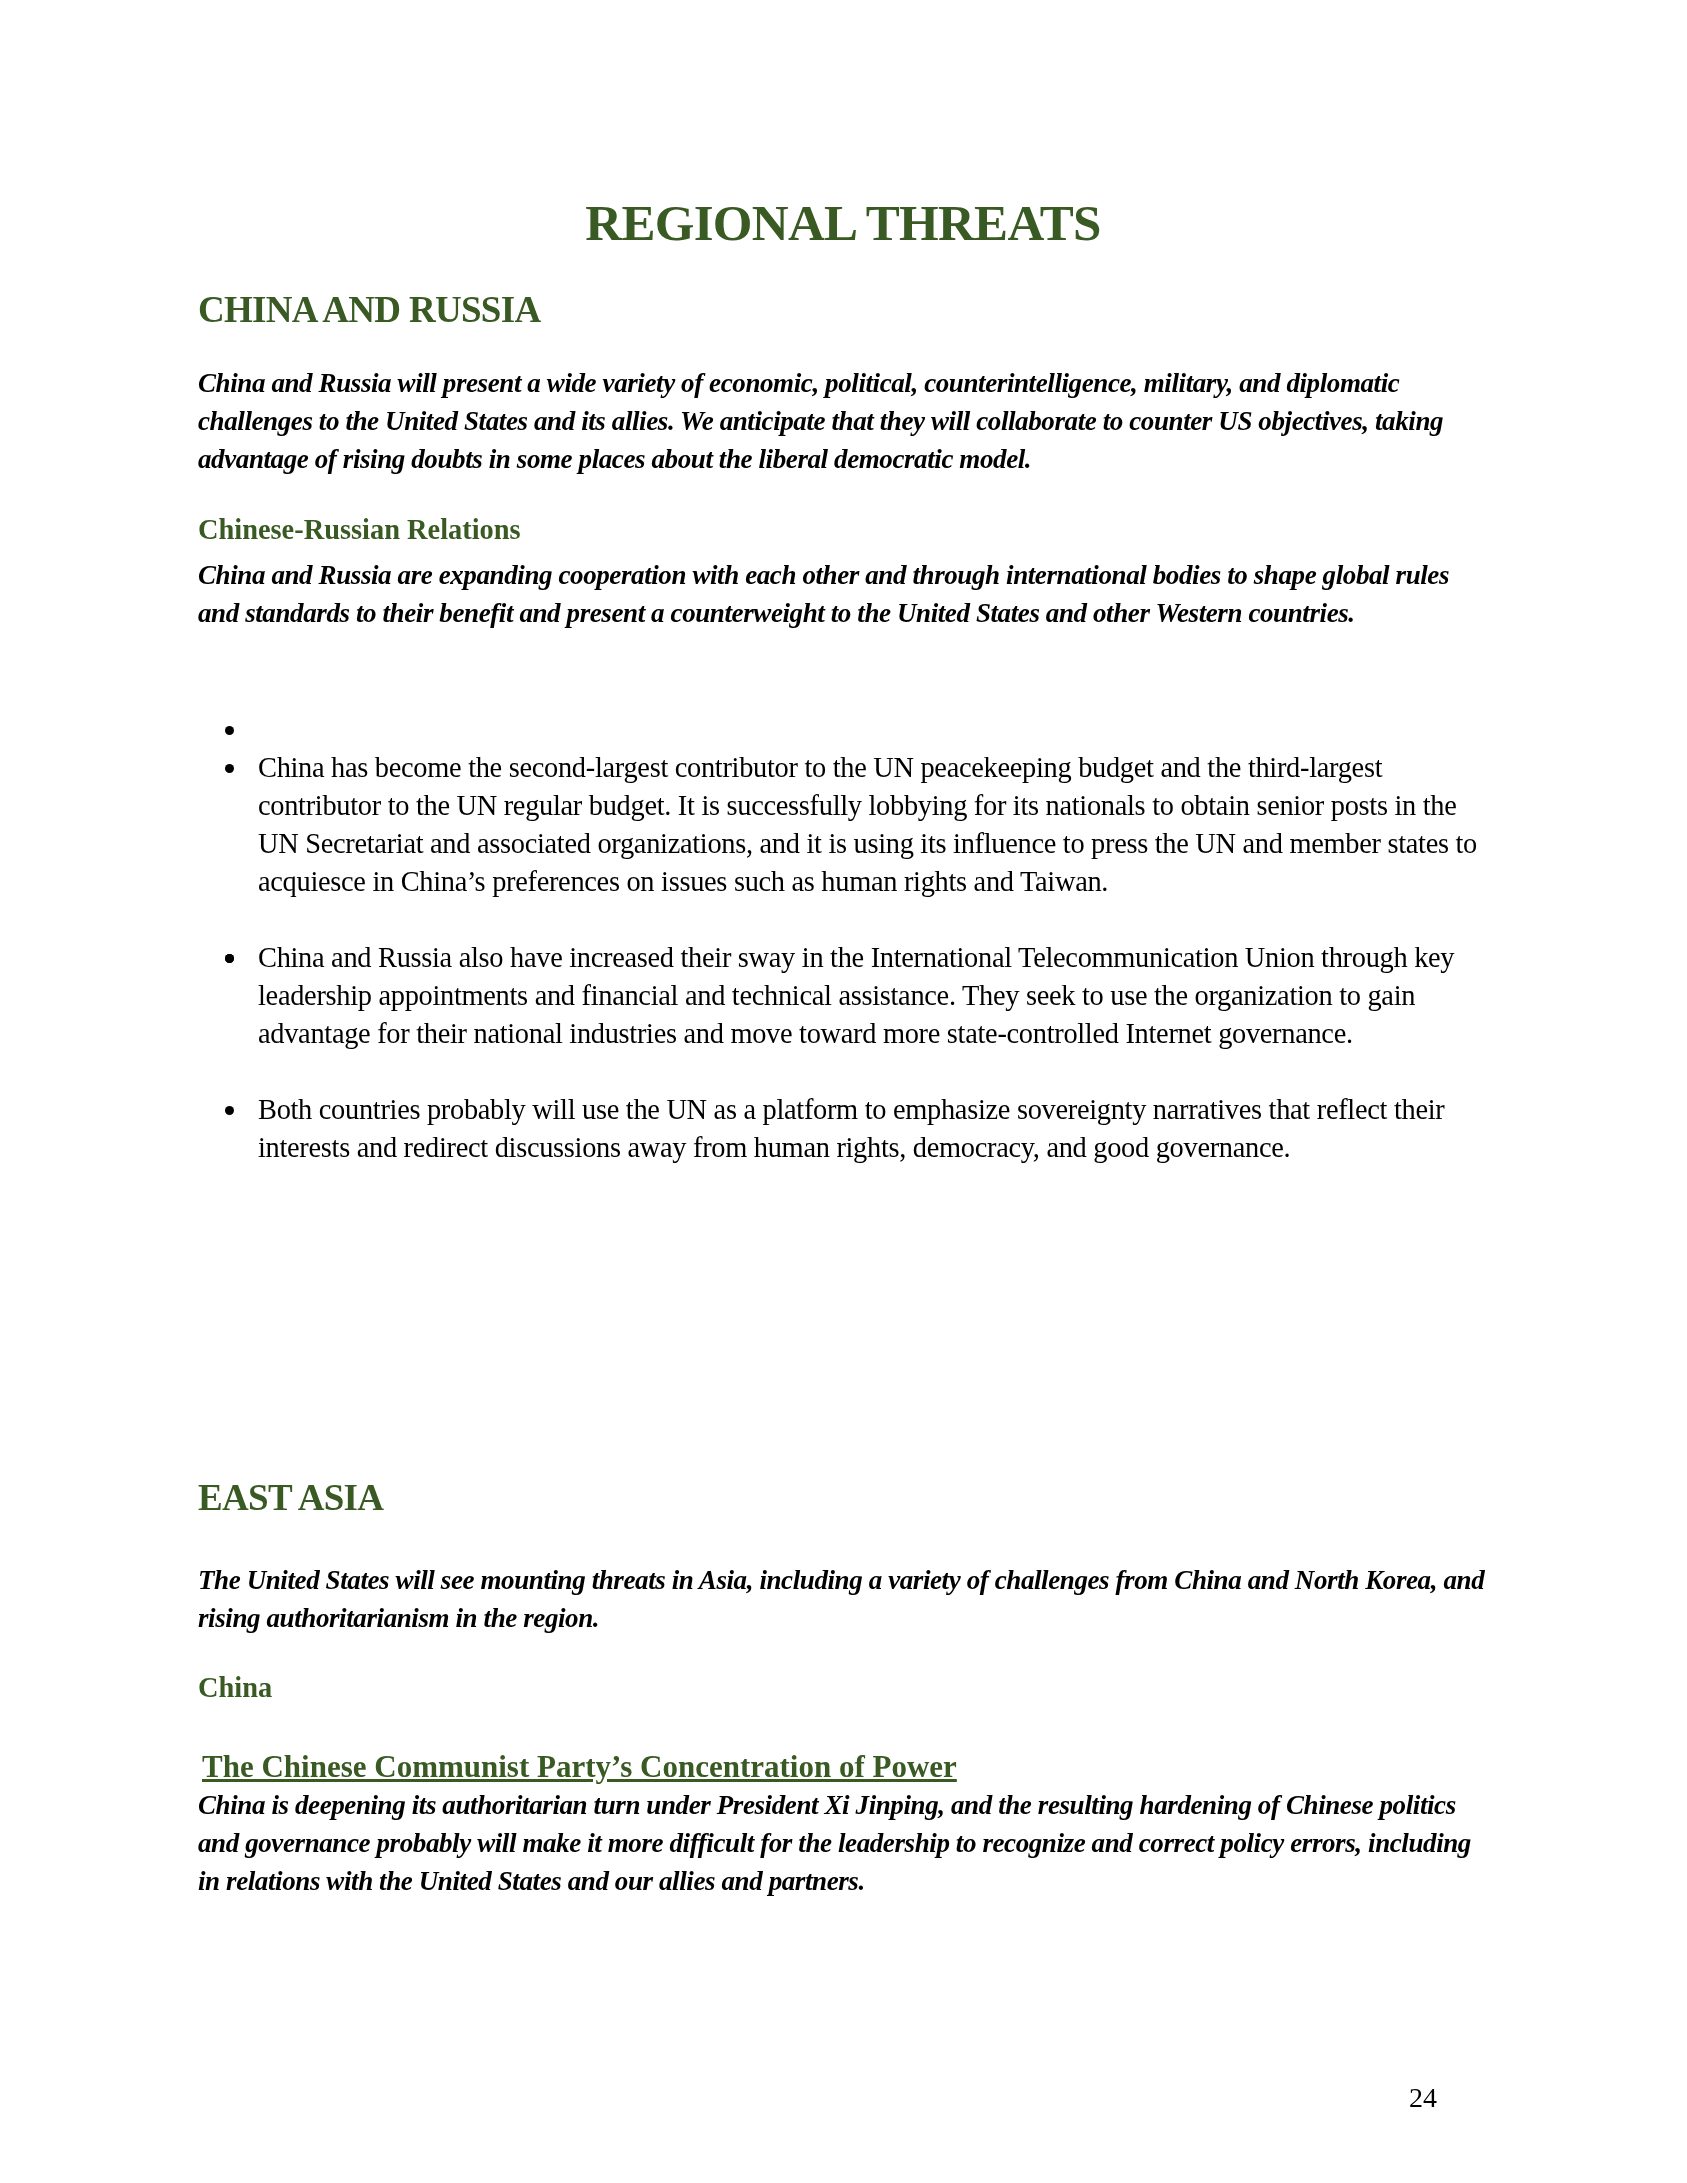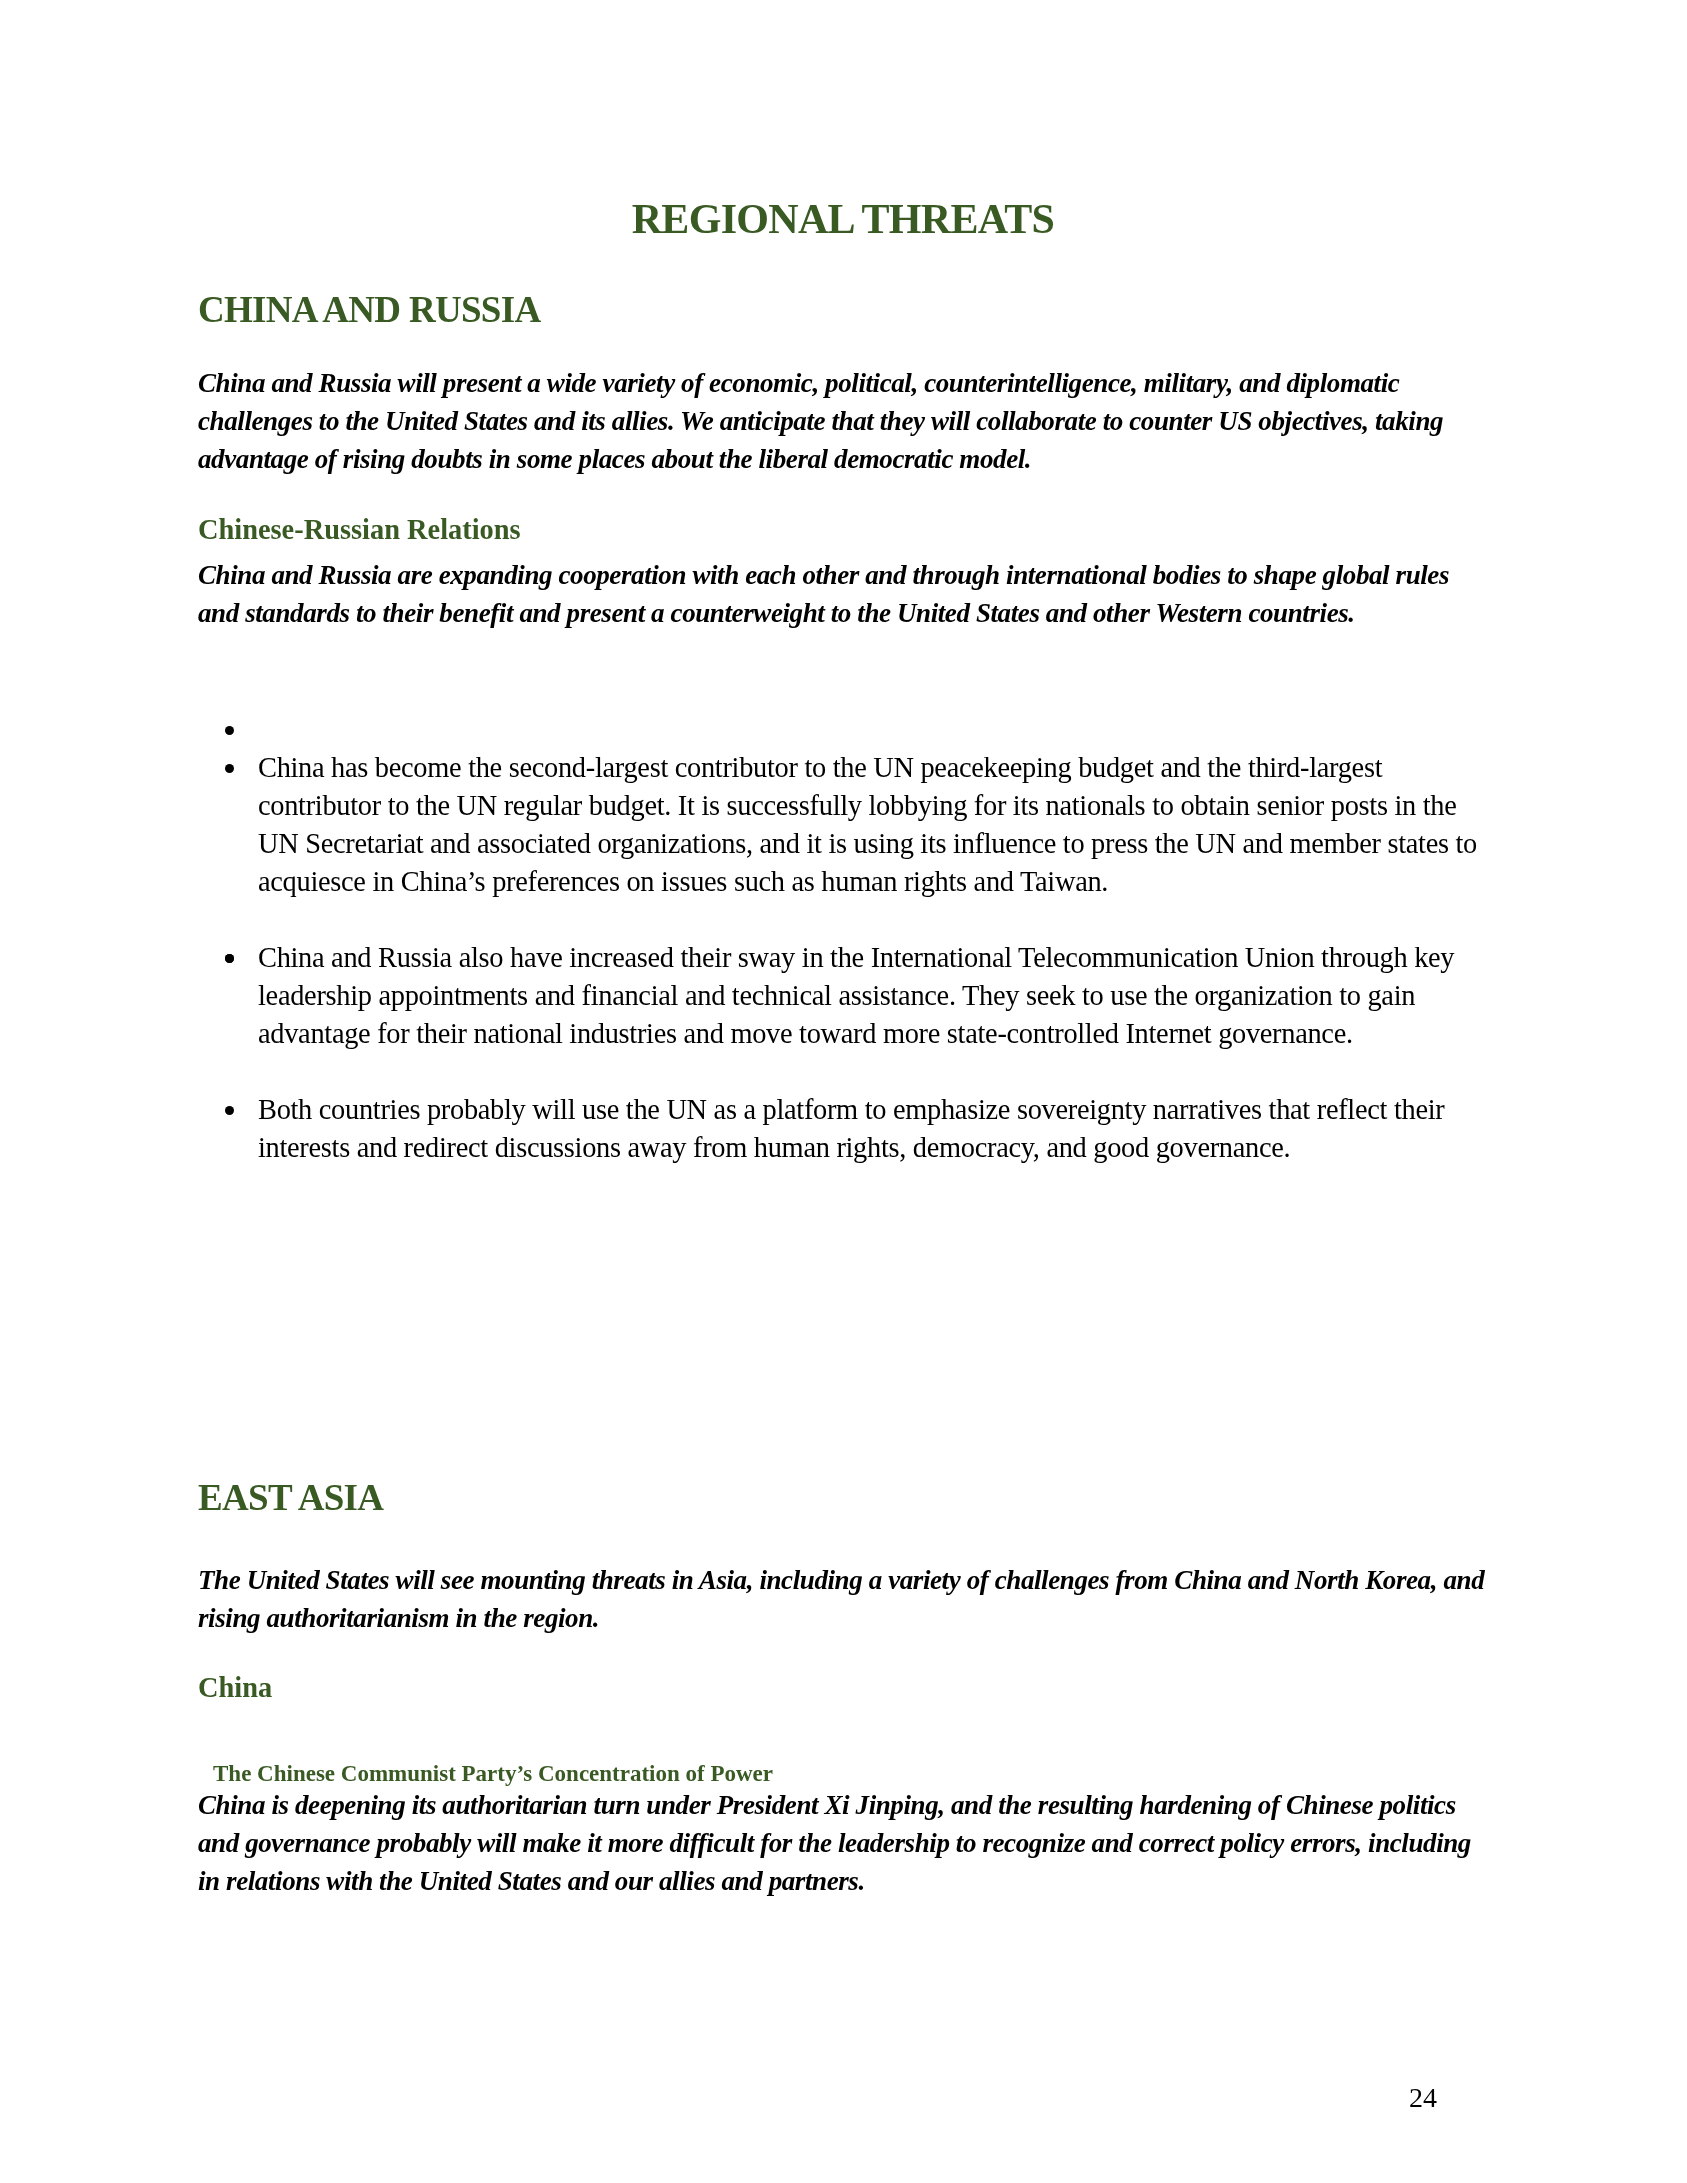--- a/index.html
+++ b/index.html
@@ -20,21 +20,21 @@
       left: 198px;
       top: 0;
       width: 1290px;
     }
     .title {
       position: absolute;
       top: 198px;
       left: 0;
       width: 1290px;
       text-align: center;
-      font-size: 42px;
+      font-size: 51px;
       font-weight: bold;
       color: #3a5a24;
       letter-spacing: -0.7px;
       margin: 0;
       line-height: 1;
     }
     .h1 {
       position: absolute;
       left: 0;
       font-size: 37px;
@@ -49,25 +49,26 @@
       left: 0;
       font-size: 28.4px;
       font-weight: bold;
       color: #3a5a24;
       margin: 0;
       line-height: 1;
     }
     .h3 {
       position: absolute;
       left: 0;
-      font-size: 23px;
+      font-size: 31px;
       font-weight: bold;
       color: #3a5a24;
-      margin: 15px;
+      margin: 4px;
       line-height: 1;
+      text-decoration: underline;
     }
     .lead {
       position: absolute;
       left: 0;
       width: 1290px;
       font-size: 27px;
       font-weight: bold;
       font-style: italic;
       line-height: 38px;
       margin: 0;

